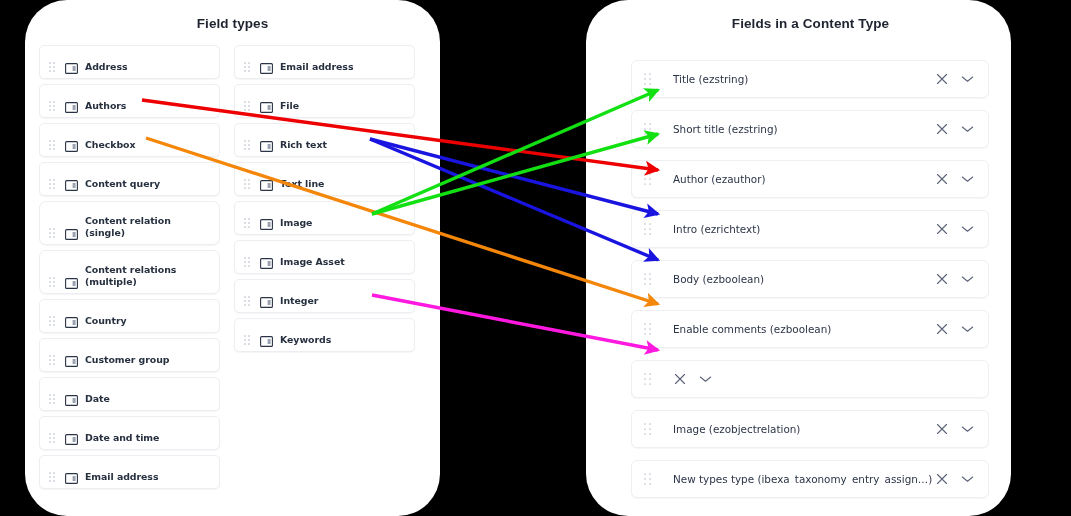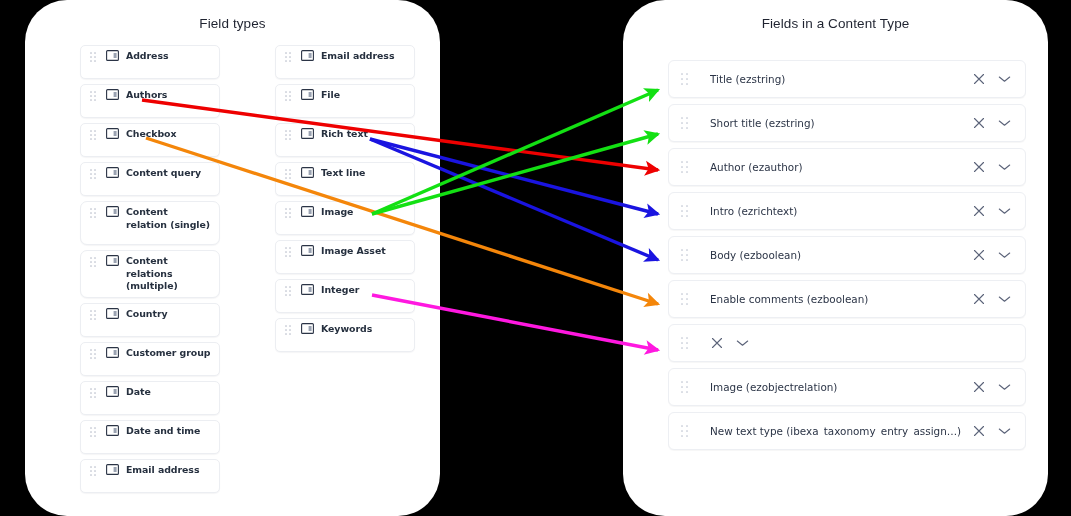--- a/index.html
+++ b/index.html
@@ -11,49 +11,48 @@
   }
   #stage { position: relative; width: 1071px; height: 516px; background: #000; }
 
   
   .panel {
     position: absolute;
     background: #ffffff;
     border-radius: 42px;
   }
   #left-panel  { left: 25px;  top: 0px; width: 415px; height: 516px; }
-  #right-panel { left: 623px; top: 0px; width: 425px; height: 516px; }
+  #right-panel { left: 586px; top: 0px; width: 425px; height: 516px; padding-left: 12px; }
 
   .panel-title {
     position: absolute;
     top: 16px;
     width: 100%;
     text-align: center;
     font-family: "Liberation Sans", sans-serif;
     font-size: 13.5px;
     color: #1f2330;
-    font-weight: 400;
+    font-weight: 700;
     letter-spacing: .1px;
   }
 
   
   .columns { position: absolute; left: 14px; top: 45px; width: 390px; display: flex; gap: 14px; }
   .column  { width: 181px; display: flex; flex-direction: column; gap: 5px; }
 
   .ftype-card {
     position: relative;
     min-height: 34px;
     background: #ffffff;
     border: 1px solid #eceef2;
     border-radius: 5px;
     display: flex;
-    align-items: flex-start;
+    align-items: flex-end;
     padding: 4px 8px 4px 9px;
     box-shadow: 0 1px 1px rgba(20,25,40,.04);
-    margin-left: 41px;
   }
   .ftype-card.two-line { min-height: 44px; border-radius: 7px; }
 
   .ftype-label {
     font-family: "DejaVu Sans", sans-serif;
     font-size: 9.4px;
     font-weight: 700;
     color: #26303f;
     line-height: 1.35;
     letter-spacing: -.05px;
@@ -71,21 +70,21 @@
     margin-right: 7px;
   }
   .handle i { background: #d9dce3; border-radius: .5px; display: block; width: 2px; height: 2px; }
   .handle.lg { width: 11px; height: 16px; grid-template-columns: 2.4px 2.4px; grid-template-rows: 2.4px 2.4px 2.4px; gap: 2.6px 2.6px; margin-right: 18px; }
   .handle.lg i { width: 2.4px; height: 2.4px; background: #dcdfe6; }
 
   
   .ft-icon { flex: 0 0 auto; margin-right: 7px; display: block; }
 
   
-  .rlist { position: absolute; left: 45px; top: 60px; width: 358px; display: flex; flex-direction: column; gap: 6px; }
+  .rlist { position: absolute; left: 45px; top: 60px; width: 358px; display: flex; flex-direction: column; gap: 12px; }
   .rfield {
     height: 38px;
     background: #ffffff;
     border: 1px solid #edeff3;
     border-radius: 6px;
     display: flex;
     align-items: center;
     padding: 0 14px 0 12px;
     box-shadow: 0 1px 1px rgba(20,25,40,.035);
   }
@@ -592,21 +591,21 @@
         </div>
         <div class="rfield">
           <span class="handle lg">
             <i></i>
             <i></i>
             <i></i>
             <i></i>
             <i></i>
             <i></i>
           </span>
-          <span class="rfield-label">New text type (ibexa_taxonomy_entry_assign…)</span>
+          <span class="rfield-label">New types type (ibexa_taxonomy_entry_assign…)</span>
           <span class="rf-actions">
             <span class="icon-btn">
               <svg width="12" height="12" viewBox="0 0 12 12">
                 <path d="M1.5 1.5 L10.5 10.5 M10.5 1.5 L1.5 10.5" stroke="#5a6278" stroke-width="1.1" fill="none" stroke-linecap="round"></path>
               </svg>
             </span>
             <span class="icon-btn">
               <svg width="13" height="8" viewBox="0 0 13 8">
                 <path d="M1.3 2 L6.5 6.2 L11.7 2" stroke="#5a6278" stroke-width="1.1" fill="none" stroke-linecap="round" stroke-linejoin="round"></path>
               </svg>

